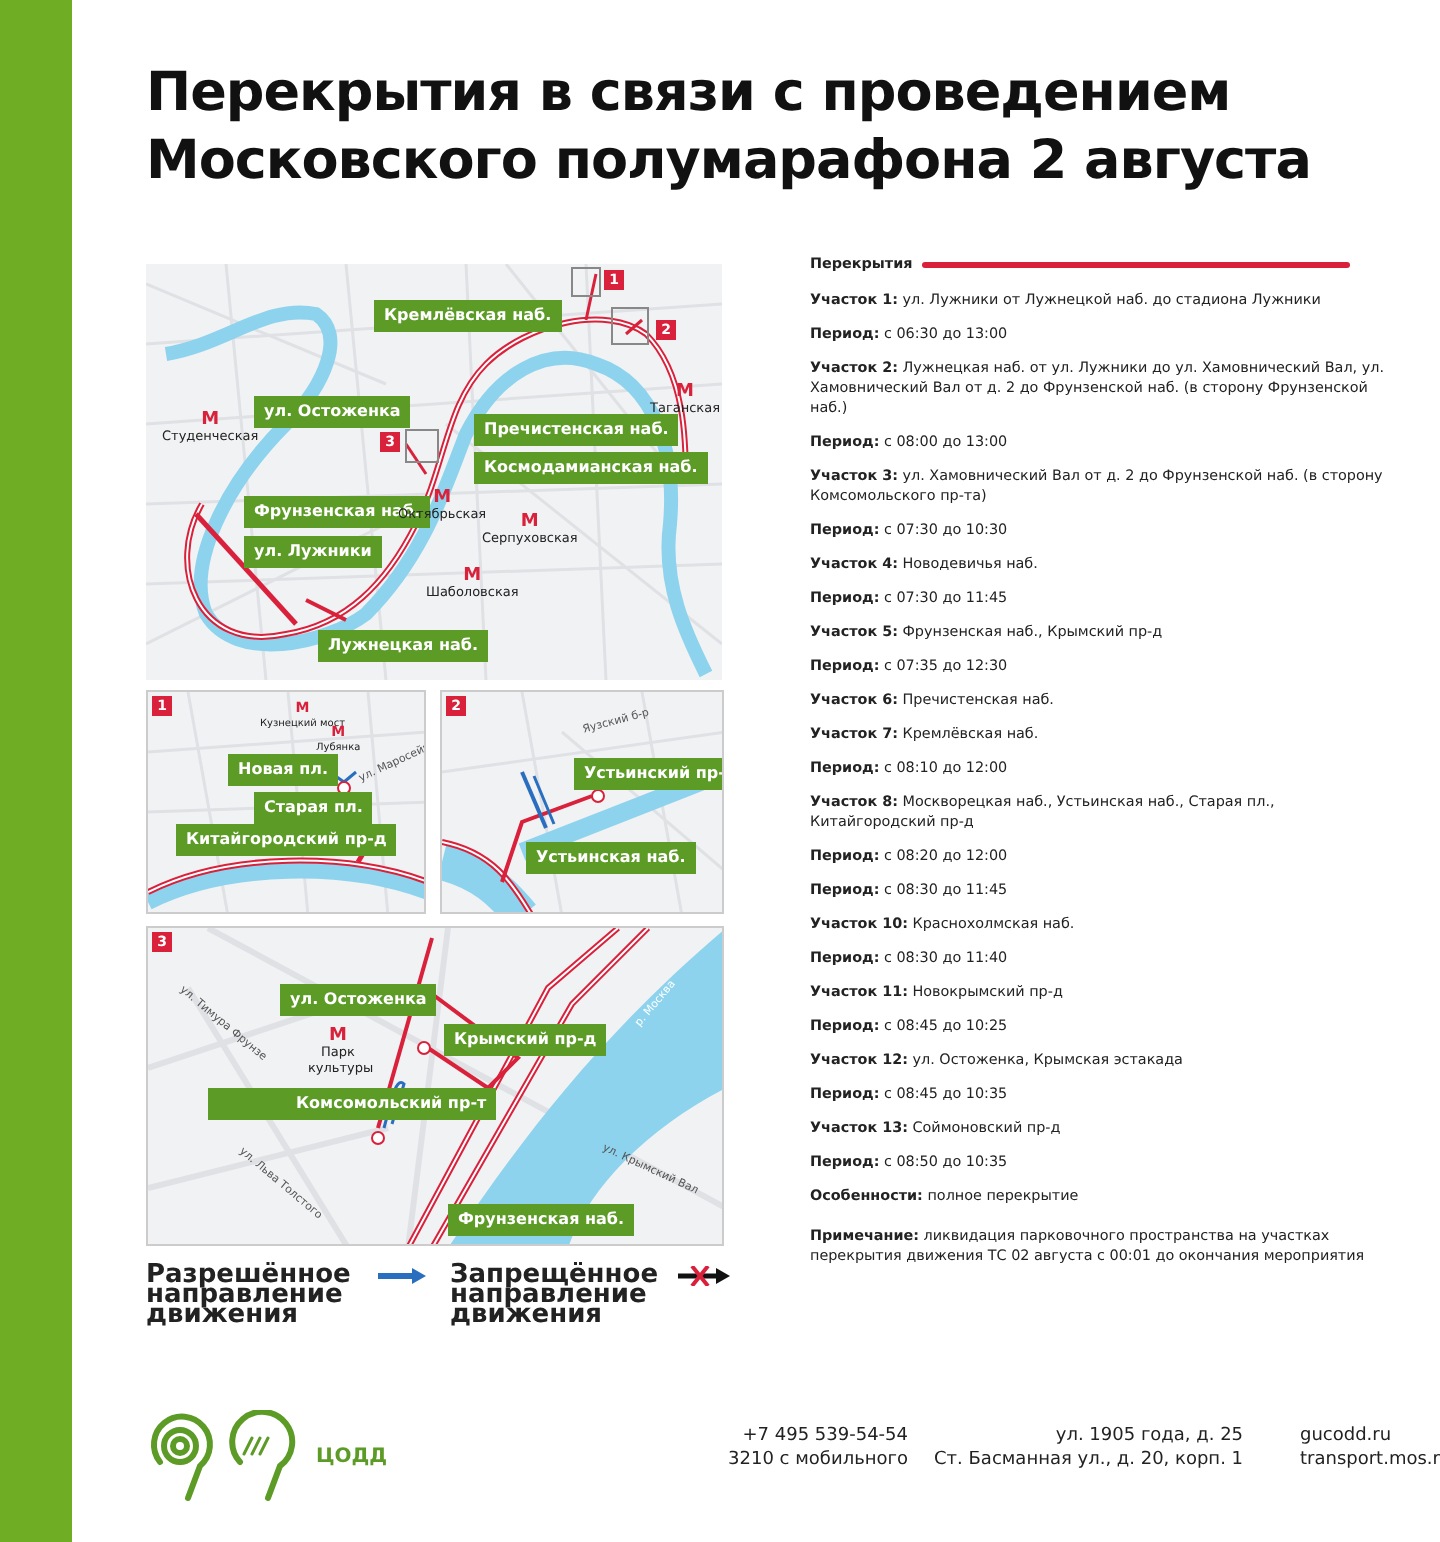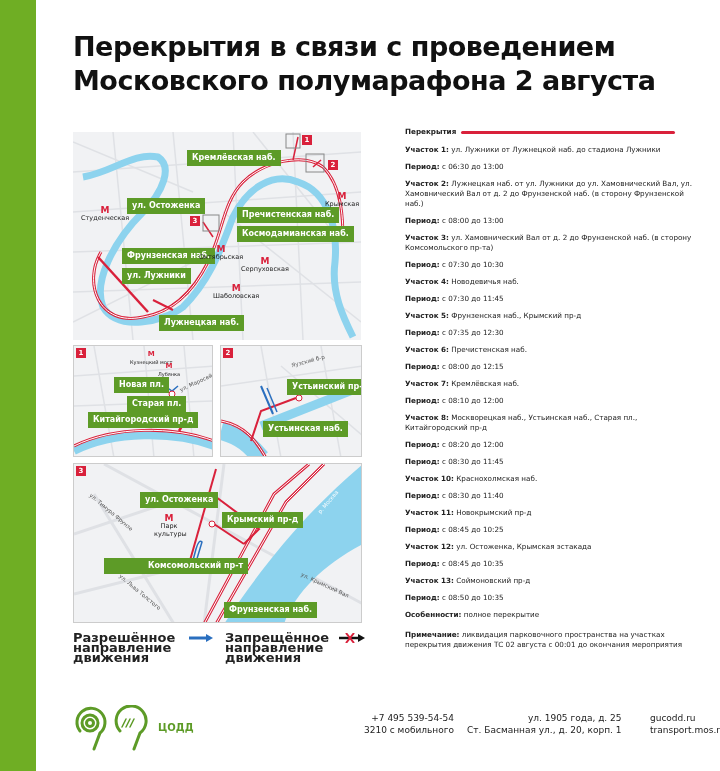--- a/index.html
+++ b/index.html
@@ -69,21 +69,21 @@
 
   <div class="label" style="left:114px; top:18px;">Кремлёвская наб.</div>
   <div class="label" style="left:54px; top:66px;">ул. Остоженка</div>
   <div class="label" style="left:164px; top:75px;">Пречистенская наб.</div>
   <div class="label" style="left:164px; top:94px;">Космодамианская наб.</div>
   <div class="label" style="left:49px; top:116px;">Фрунзенская наб.</div>
   <div class="label" style="left:49px; top:136px;">ул. Лужники</div>
   <div class="label" style="left:86px; top:183px;">Лужнецкая наб.</div>
 
   <div class="station" style="left:8px; top:74px;"><span class="m">M</span><span>Студенческая</span></div>
-  <div class="station" style="left:252px; top:60px;"><span class="m">M</span><span>Крымская</span></div>
+  <div class="station" style="left:252px; top:60px;"><span class="m">M</span><span>Таганская</span></div>
   <div class="station" style="left:126px; top:113px;"><span class="m">M</span><span>Октябрьская</span></div>
   <div class="station" style="left:168px; top:125px;"><span class="m">M</span><span>Серпуховская</span></div>
   <div class="station" style="left:140px; top:152px;"><span class="m">M</span><span>Шаболовская</span></div>
 </div>
 
 <div class="map" style="left:73px; top:345px; width:140px; height:112px; border:1px solid #ccc;">
   <svg width="140" height="112">
     <g stroke="#dfe1e5" stroke-width="1.5" fill="none">
       <path d="M0 30 L140 20"></path>
         <path d="M0 60 L140 55"></path>
@@ -147,21 +147,21 @@
     <path d="M115 100 L142 5" stroke="#d9213b" stroke-width="2" fill="none"></path>
     <path d="M138 30 L185 65 L170 80" stroke="#d9213b" stroke-width="2" fill="none"></path>
     <path d="M140 60 L170 80" stroke="#d9213b" stroke-width="2" fill="none"></path>
     <path d="M118 100 L122 85 C124 78, 126 76, 128 78 L122 98" stroke="#2a6fbf" stroke-width="1.5" fill="none"></path>
     <circle cx="115" cy="105" r="3" fill="#fff" stroke="#d9213b" stroke-width="1"></circle>
     <circle cx="138" cy="60" r="3" fill="#fff" stroke="#d9213b" stroke-width="1"></circle>
   </svg>
   <div class="num" style="left:2px; top:2px;">3</div>
   <div class="label" style="left:66px; top:28px;">ул. Остоженка</div>
   <div class="label" style="left:148px; top:48px;">Крымский пр-д</div>
-  <div class="label" style="left:30px; top:94px;padding-left:44px;">Комсомольский пр-т</div>
+  <div class="label" style="left:30px; top:80px;padding-left:44px;">Комсомольский пр-т</div>
   <div class="label" style="left:150px; top:138px;">Фрунзенская наб.</div>
   <div class="station" style="left:80px; top:50px; width:30px; white-space:normal;"><span class="m">M</span><span>Парк культуры</span></div>
   <div class="street" style="left:10px; top:45px; transform:rotate(40deg);">ул. Тимура Фрунзе</div>
   <div class="street" style="left:40px; top:125px; transform:rotate(40deg);">ул. Льва Толстого</div>
   <div class="street" style="left:225px; top:118px; transform:rotate(25deg);">ул. Крымский Вал</div>
   <div class="street" style="left:240px; top:35px; transform:rotate(-50deg); color:#fff;">р. Москва</div>
 </div>
 
 <div class="legend" style="left:73px; width:140px;">
   <span style="display:inline-block; width:110px;">Разрешённое направление движения</span>
@@ -189,21 +189,20 @@
       <div class="row"><b>Период:</b> <span>с 06:30 до 13:00</span></div>
       <div class="row"><b>Участок 2:</b> <span>Лужнецкая наб. от ул. Лужники до ул. Хамовнический Вал, ул. Хамовнический Вал от д. 2 до Фрунзенской наб. (в сторону Фрунзенской наб.)</span></div>
       <div class="row"><b>Период:</b> <span>с 08:00 до 13:00</span></div>
       <div class="row"><b>Участок 3:</b> <span>ул. Хамовнический Вал от д. 2 до Фрунзенской наб. (в сторону Комсомольского пр-та)</span></div>
       <div class="row"><b>Период:</b> <span>с 07:30 до 10:30</span></div>
       <div class="row"><b>Участок 4:</b> <span>Новодевичья наб.</span></div>
       <div class="row"><b>Период:</b> <span>с 07:30 до 11:45</span></div>
       <div class="row"><b>Участок 5:</b> <span>Фрунзенская наб., Крымский пр-д</span></div>
       <div class="row"><b>Период:</b> <span>с 07:35 до 12:30</span></div>
       <div class="row"><b>Участок 6:</b> <span>Пречистенская наб.</span></div>
-      <div class="row"><b>Период:</b> <span>с 08:00 до 12:15</span></div>
       <div class="row"><b>Участок 7:</b> <span>Кремлёвская наб.</span></div>
       <div class="row"><b>Период:</b> <span>с 08:10 до 12:00</span></div>
       <div class="row"><b>Участок 8:</b> <span>Москворецкая наб., Устьинская наб., Старая пл., Китайгородский пр-д</span></div>
       <div class="row"><b>Период:</b> <span>с 08:20 до 12:00</span></div>
       <div class="row"><b>Период:</b> <span>с 08:30 до 11:45</span></div>
       <div class="row"><b>Участок 10:</b> <span>Краснохолмская наб.</span></div>
       <div class="row"><b>Период:</b> <span>с 08:30 до 11:40</span></div>
       <div class="row"><b>Участок 11:</b> <span>Новокрымский пр-д</span></div>
       <div class="row"><b>Период:</b> <span>с 08:45 до 10:25</span></div>
       <div class="row"><b>Участок 12:</b> <span>ул. Остоженка, Крымская эстакада</span></div>

